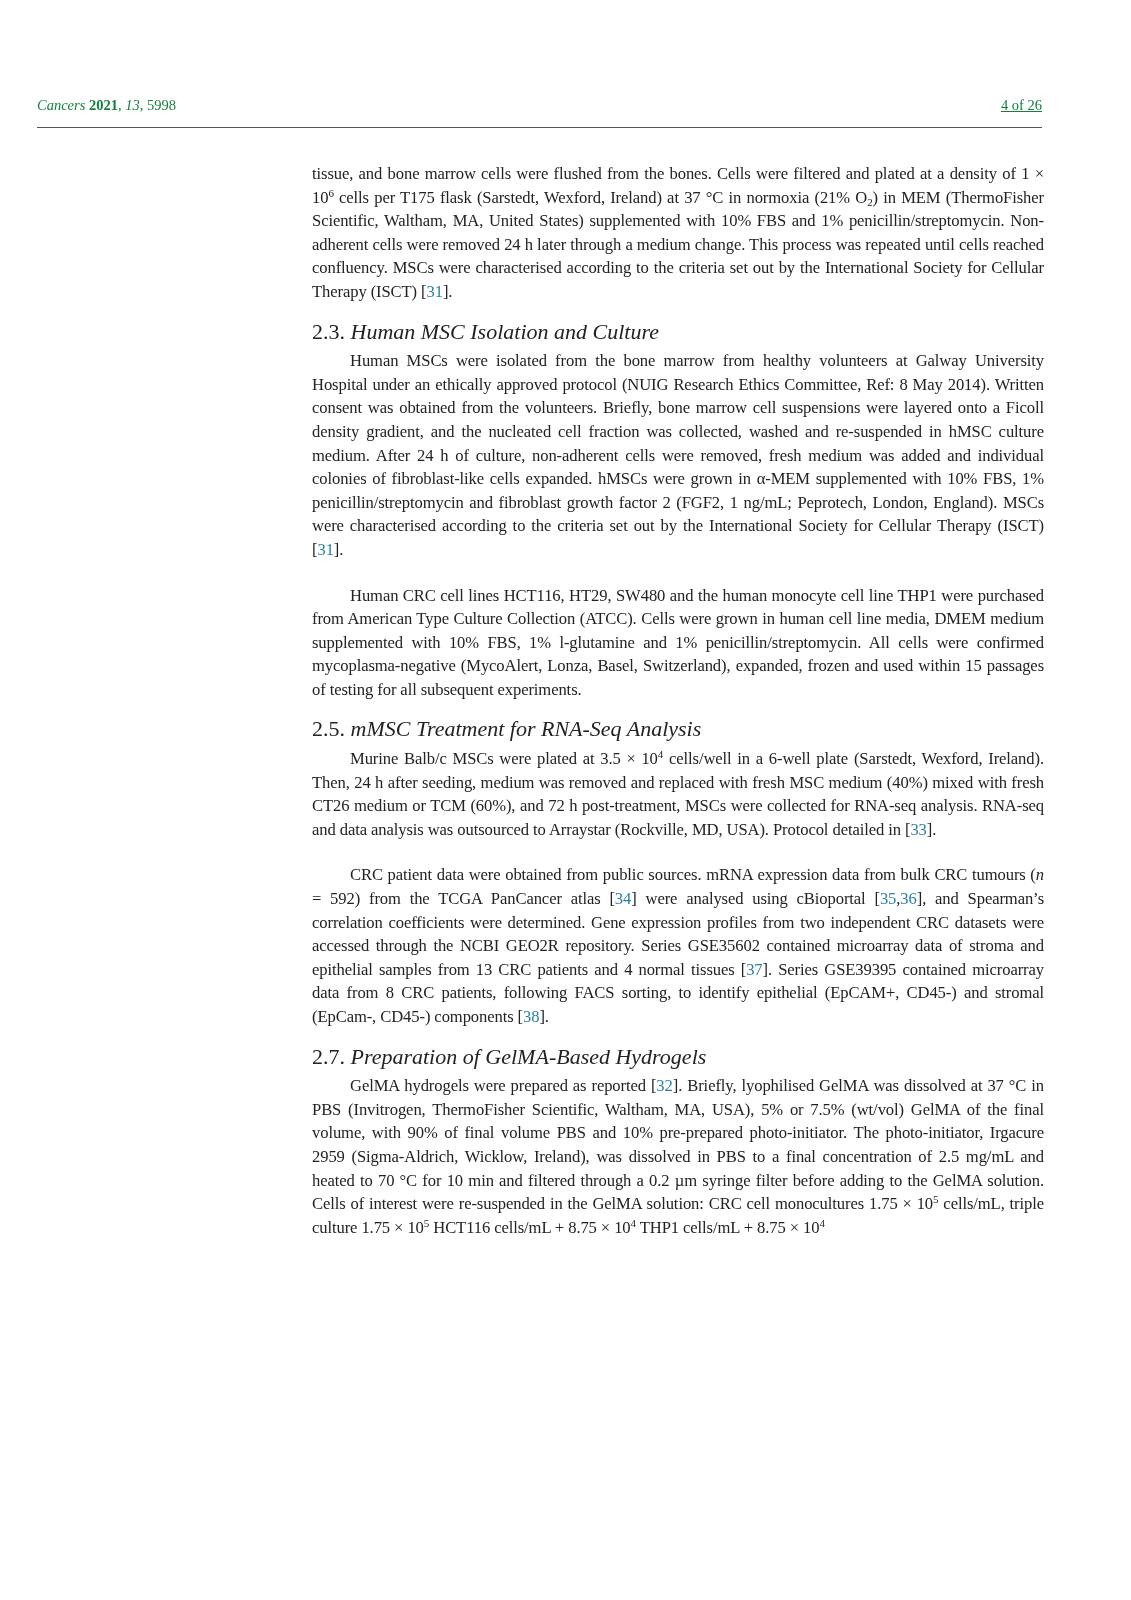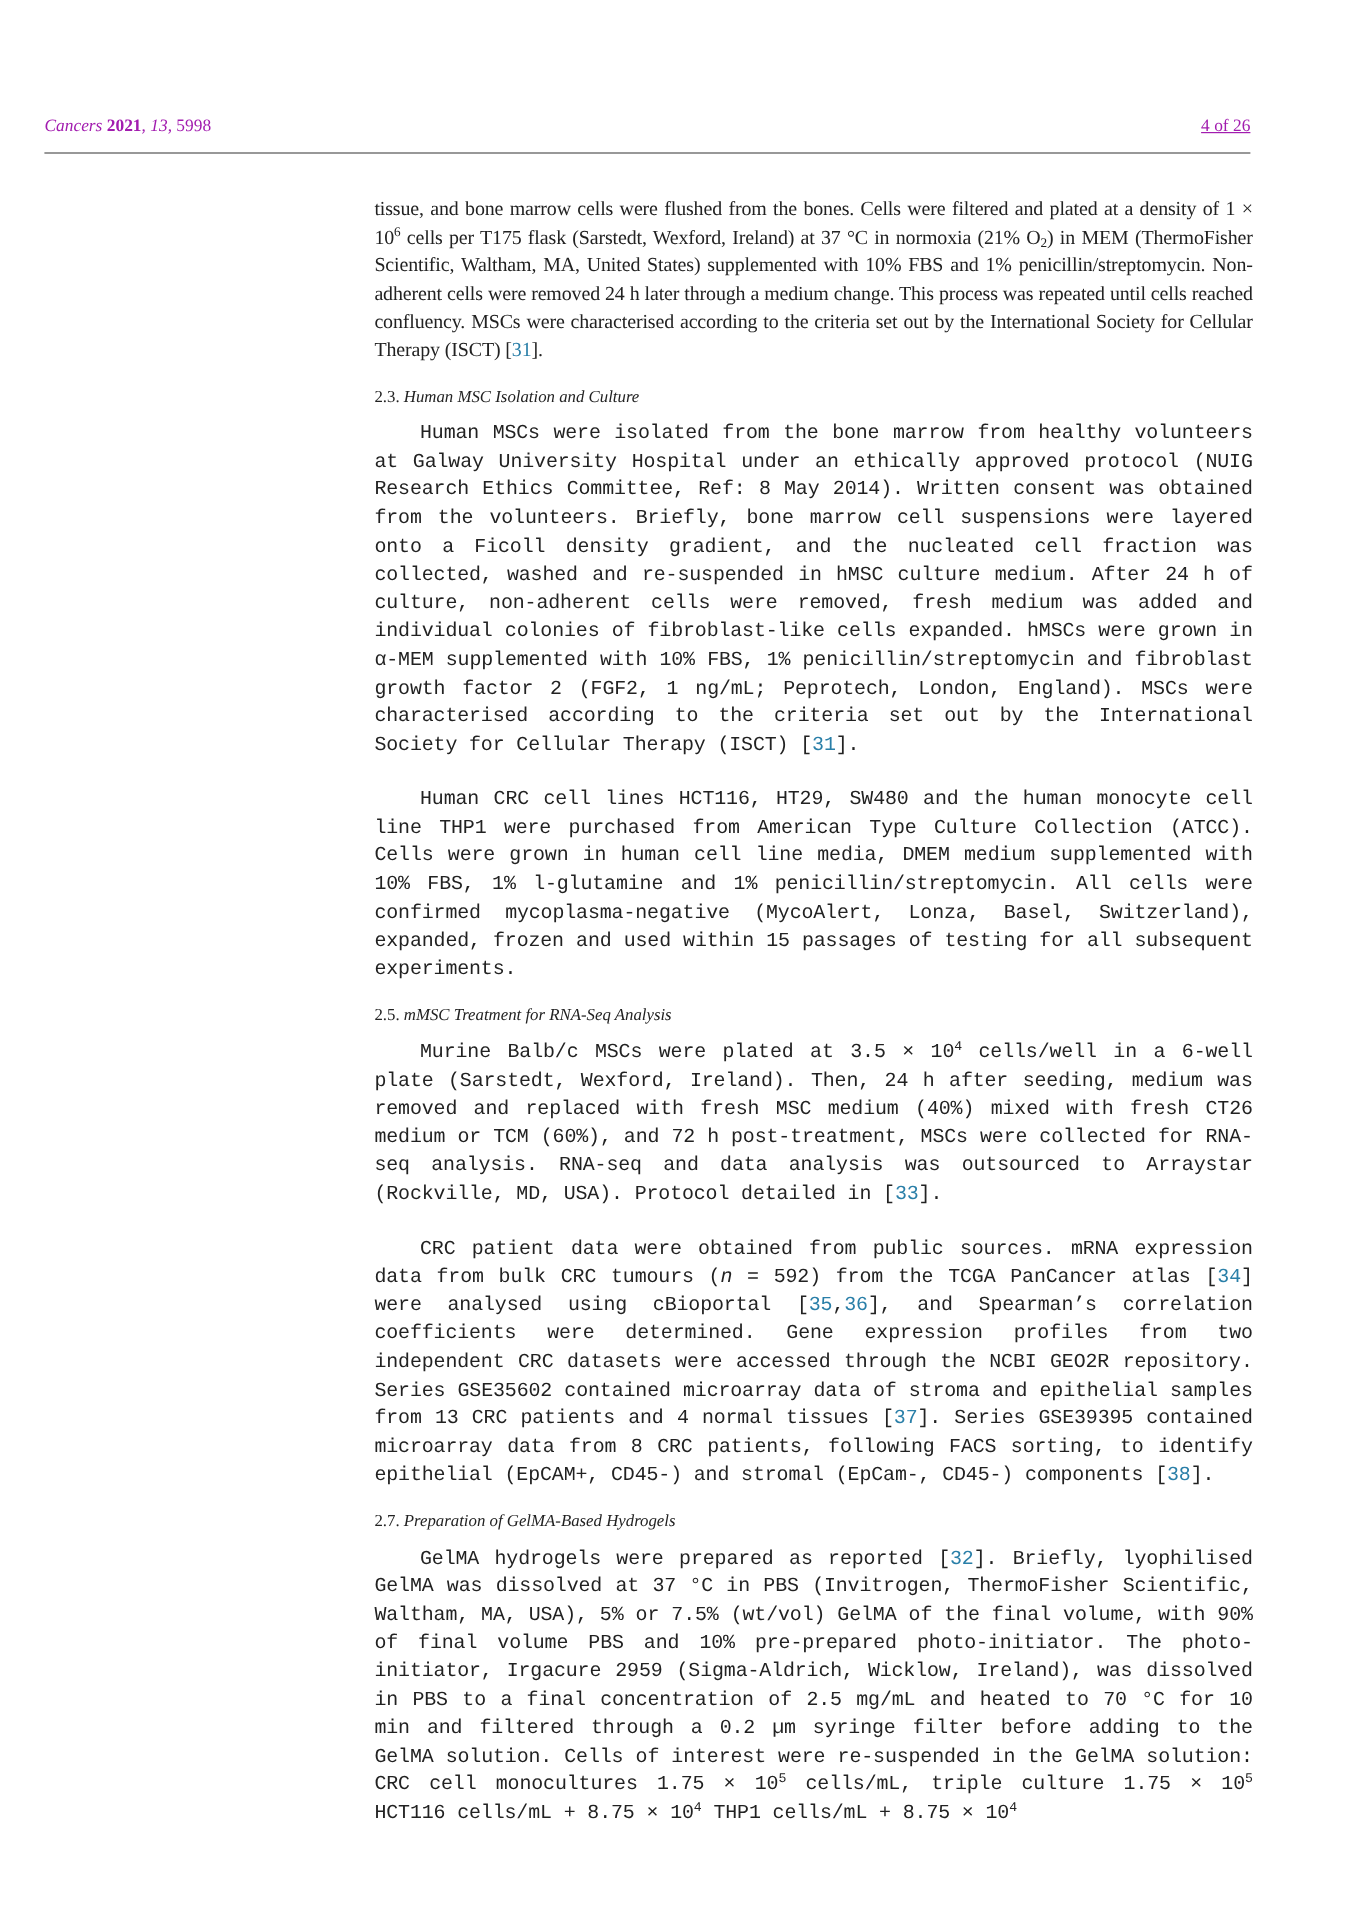--- a/index.html
+++ b/index.html
@@ -1,30 +1,30 @@
 <!DOCTYPE html>
 <html><head>
 <meta charset="utf-8">
 <style>
   html, body { margin: 0; padding: 0; background: #ffffff; }
   body { width: 1131px; height: 1600px; position: relative; overflow: hidden;
          font-family: "Liberation Serif", "DejaVu Serif", serif; color: #222; }
   .header { position: absolute; left: 37px; top: 97px; width: 1005px; height: 22px;
-            font-size: 14.5px; color: #a21caf; }
+            font-size: 14.5px; color: #15803d; }
   .header .journal { position: absolute; left: 0; top: 0; }
   .header .page { position: absolute; right: 0; top: 0; text-decoration: underline; }
   .header i { font-style: italic; }
   .header b { font-weight: bold; }
   .rule { position: absolute; left: 37px; top: 127px; width: 1005px; height: 0;
           border-top: 1.3px solid #555; }
   .body { position: absolute; left: 312px; top: 162px; width: 732px; }
   p.para { margin: 0; font-size: 16.6px; line-height: 23.6px; text-align: justify;
            letter-spacing: -0.1px; }
-  p.para.indent { text-indent: 38px; font-family: Liberation Mono, monospace; }
-  h3.sec { margin: 0; font-weight: normal; font-style: normal; font-size: 14px;
+  p.para.indent { text-indent: 38px; }
+  h3.sec { margin: 0; font-weight: normal; font-style: normal; font-size: 22px;
            line-height: 23.6px; }
   h3.sec .title { font-style: italic; }
   .gap-before-head { height: 16px; }
   .gap-after-head { height: 6px; }
   .cite { color: #2a7fa8; }
   sup { font-size: 11px; line-height: 0; vertical-align: 6px; }
   sub { font-size: 11px; line-height: 0; vertical-align: -3px; }
 </style>
 </head>
 <body>

